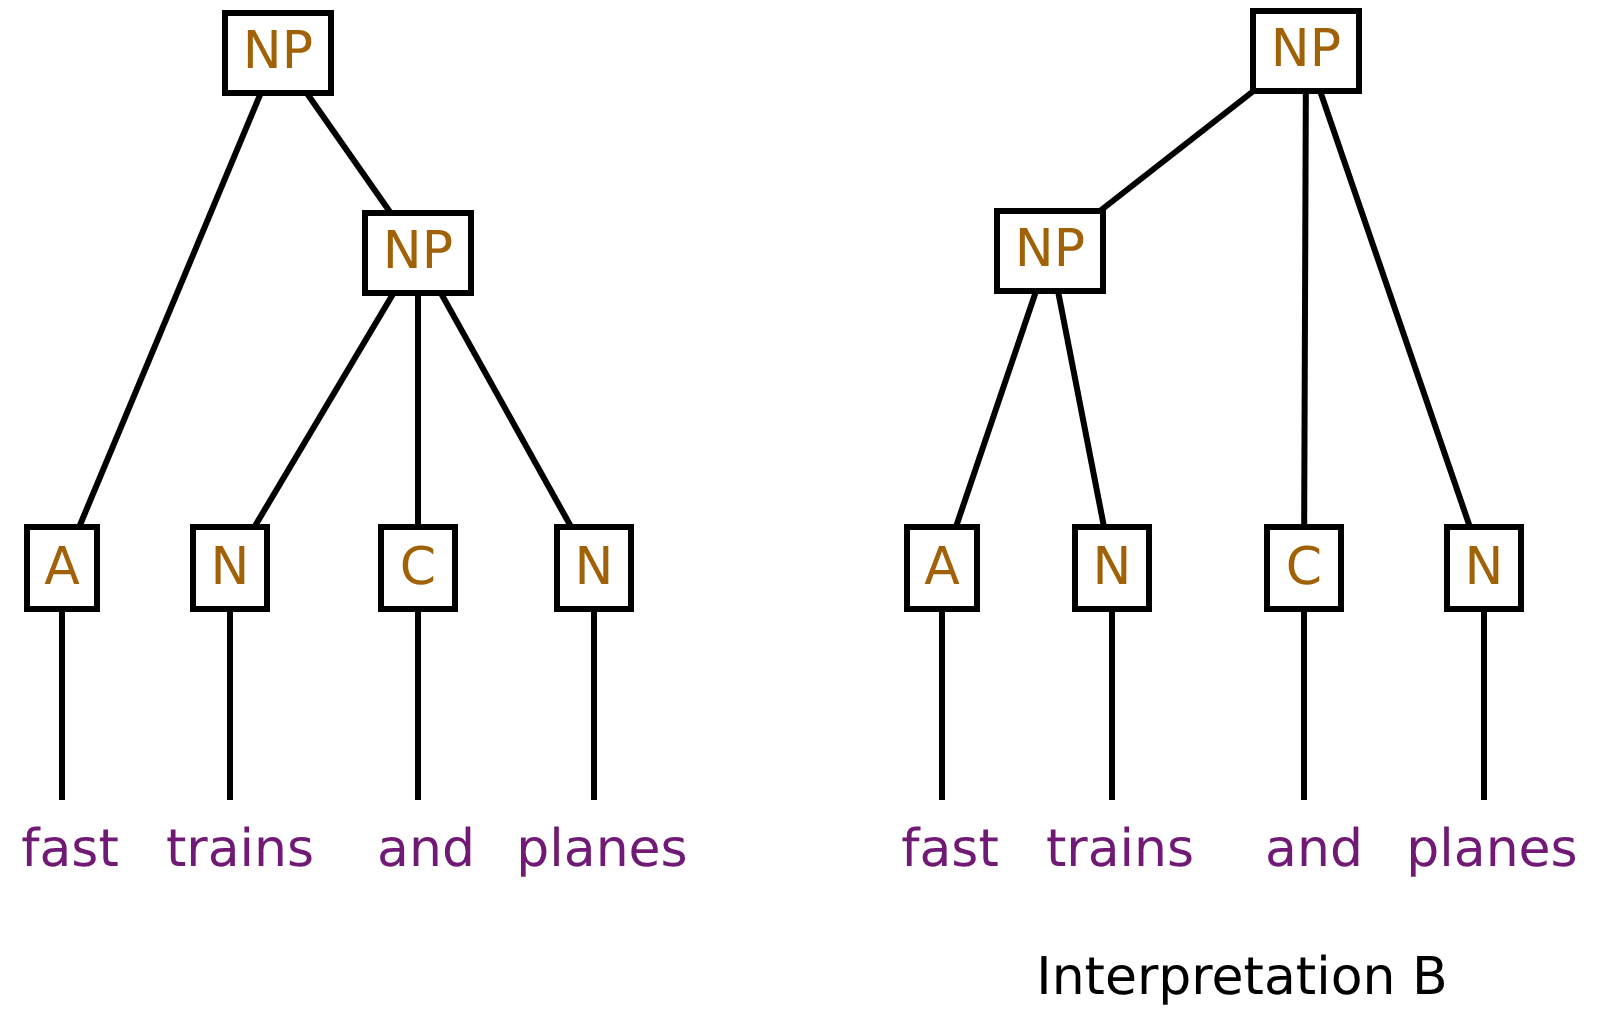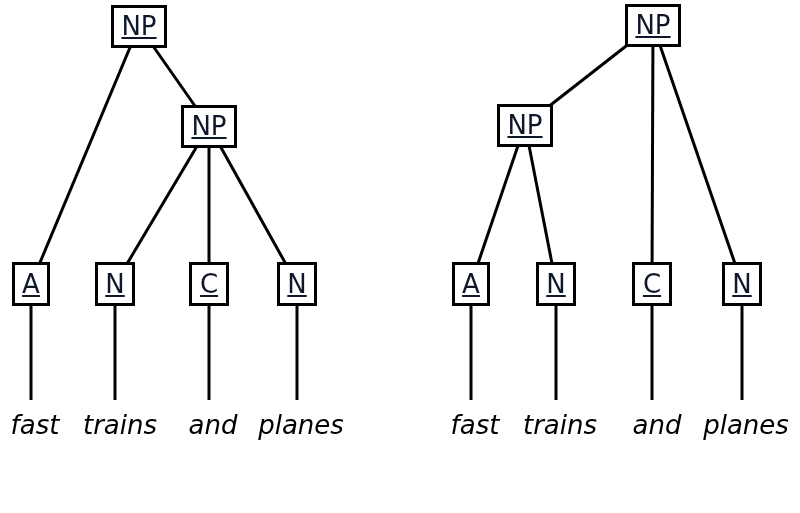--- a/index.html
+++ b/index.html
@@ -20,32 +20,30 @@
     width: 800px;
     height: 513px;
   }
   .node {
     position: absolute;
     box-sizing: border-box;
     border: 3px solid #000;
     background: #fff;
     text-align: center;
     font-size: 26px;
-    color: #0f172a;
+    color: #a16207;
     display: flex;
     align-items: center;
     justify-content: center;
-    text-decoration: underline;
   }
   .word {
     position: absolute;
     transform: translateX(-50%);
     font-size: 26px;
-    font-style: italic;
-    color: #000000;
+    color: #701a75;
     white-space: nowrap;
     line-height: 34px;
   }
   .caption {
     position: absolute;
     transform: translateX(-50%);
     top: 472px;
     font-size: 26px;
     color: #000;
     white-space: nowrap;
@@ -117,13 +115,14 @@
       <div class="node" style="left: 536px; top: 262px; width: 40px; height: 44px;">
         <span>N</span>
       </div>
       <div class="node" style="left: 632px; top: 262px; width: 40px; height: 44px;">
         <span>C</span>
       </div>
       <div class="node" style="left: 722px; top: 262px; width: 40px; height: 44px;">
         <span>N</span>
       </div>
     </div>
+  <div class="caption caption-b">Interpretation B</div>
 </div>
 
 </body></html>

